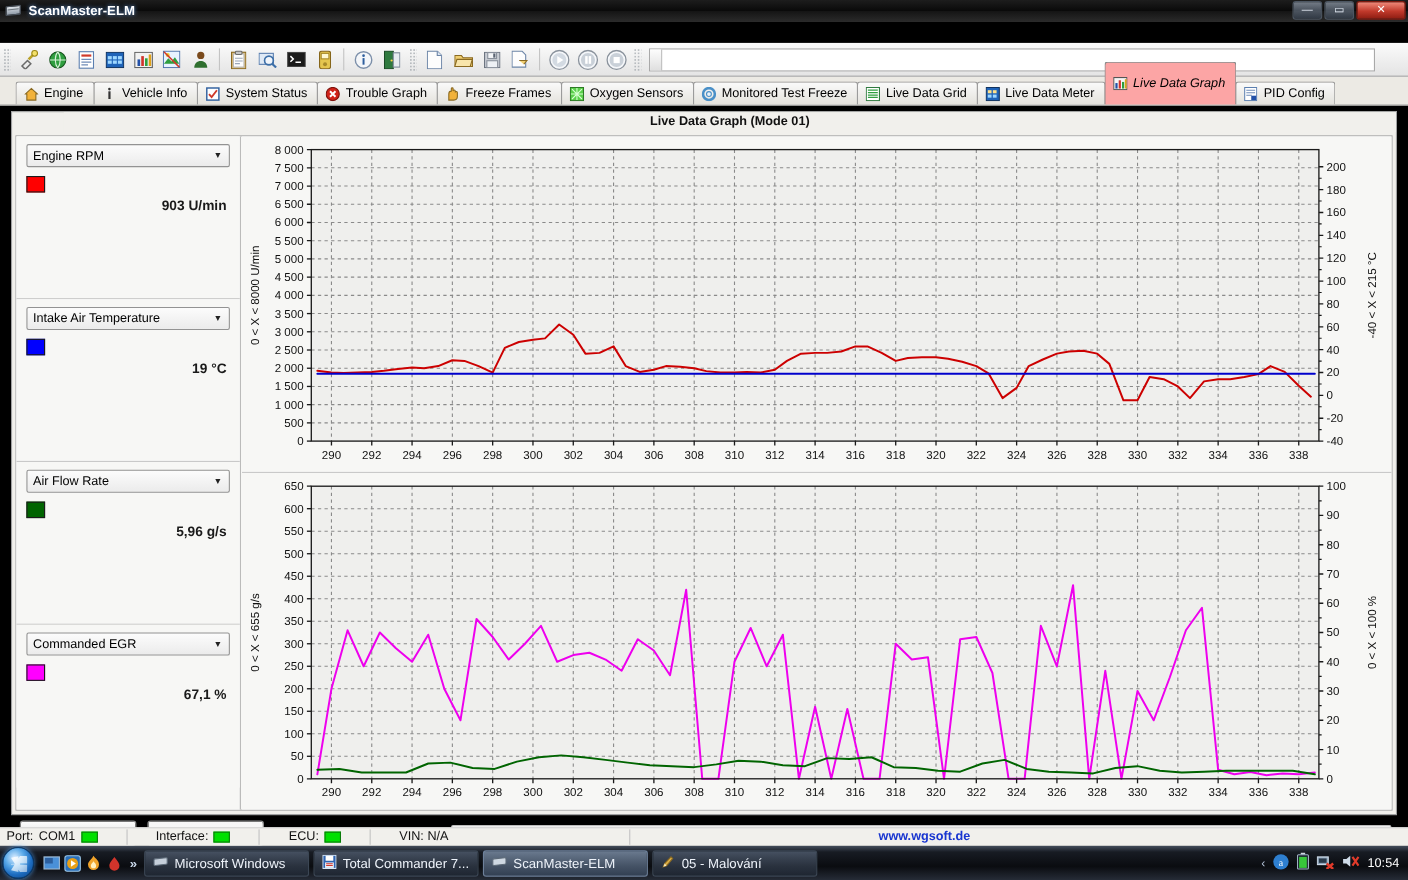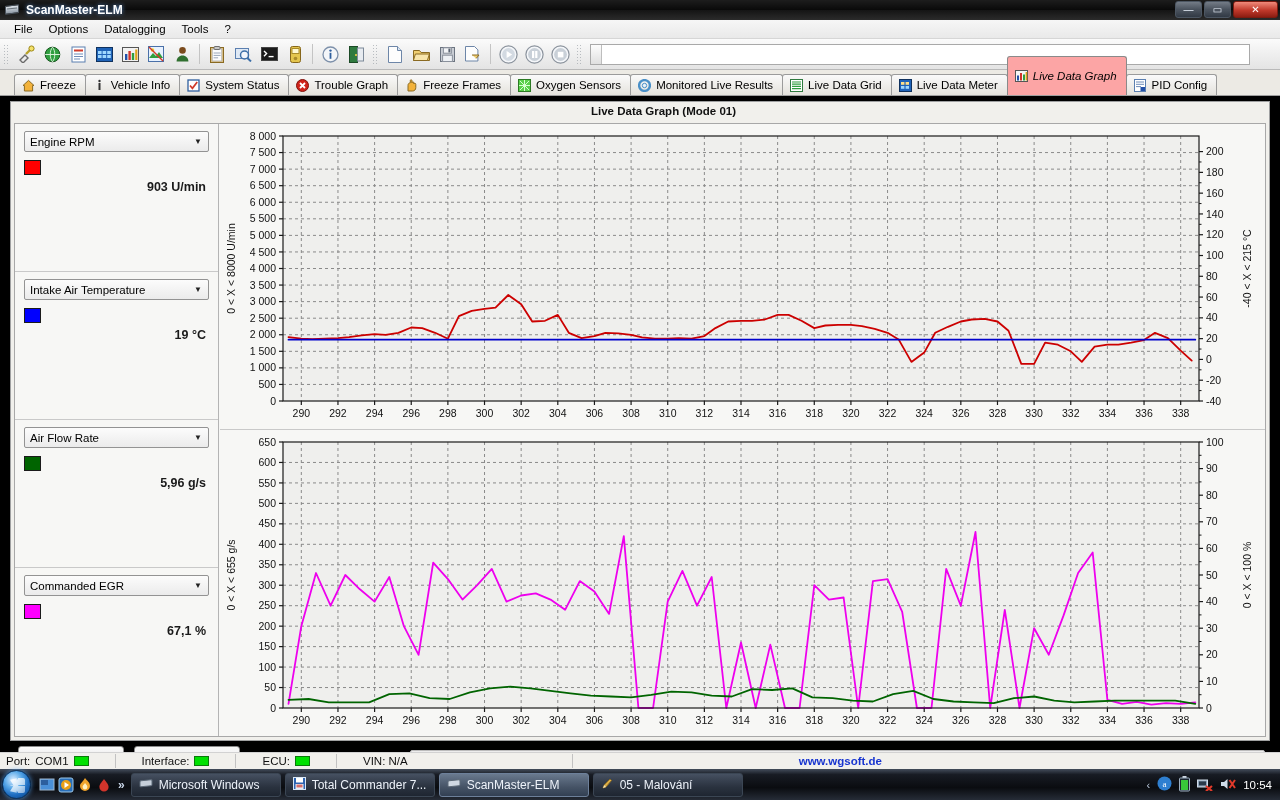--- a/index.html
+++ b/index.html
@@ -247,27 +247,20 @@
         <div class="chip-ico"></div>
       </div>
     <div class="tb-title">ScanMaster-ELM</div>
     <div class="winbtns">
       <div class="winbtn">—</div>
       <div class="winbtn">▭</div>
       <div class="winbtn close">✕</div>
     </div>
   </div>
 
-  <div class="menubar">
-    <div class="mi">File</div>
-    <div class="mi">Options</div>
-    <div class="mi">Datalogging</div>
-    <div class="mi">Tools</div>
-    <div class="mi">?</div>
-  </div>
 
   <div class="toolbar">
     <div class="grip"></div>
 
     <div class="tbtn">
       <svg width="18" height="18" viewBox="0 0 18 18">
           <path d="M3 15 L8 10 L11 13 L6 18Z" fill="none" stroke="#6a6a6a" stroke-width="1.4"></path>
           <path d="M9 9 L14 4" stroke="#b9a22a" stroke-width="2.4"></path>
           <circle cx="14.5" cy="3.5" r="2.6" fill="#f4e16a" stroke="#9c8716"></circle>
         </svg>
@@ -421,21 +414,21 @@
       <div class="tb-handle"></div>
       <span></span>
     </div>
   </div>
 
   <div class="tabstrip">
     <div class="tab">
       <span class="tico"><svg width="13" height="13" viewBox="0 0 13 13">
             <path d="M1 6.5 L6.5 1.4 L12 6.5 L10.6 6.5 L10.6 12 L2.4 12 L2.4 6.5Z" fill="#f2b23a" stroke="#8a6a22"></path>
           </svg></span>
-      <span>Freeze</span>
+      <span>Engine</span>
     </div>
     <div class="tab">
       <span class="tico"><svg width="13" height="13" viewBox="0 0 13 13">
             <rect x="5.5" y="4" width="2" height="7" fill="#333"></rect>
             <circle cx="6.5" cy="2" r="1.2" fill="#333"></circle>
           </svg></span>
       <span>Vehicle Info</span>
     </div>
     <div class="tab">
       <span class="tico"><svg width="13" height="13" viewBox="0 0 13 13">
@@ -462,21 +455,21 @@
             <rect x="0.5" y="0.5" width="12" height="12" fill="#5ad04a" stroke="#2c7a24"></rect>
             <path d="M2 2l9 9M11 2l-9 9M6.5 1v11M1 6.5h11" stroke="#d6ffd0"></path>
           </svg></span>
       <span>Oxygen Sensors</span>
     </div>
     <div class="tab">
       <span class="tico"><svg width="13" height="13" viewBox="0 0 13 13">
             <circle cx="6.5" cy="6.5" r="5.4" fill="none" stroke="#4a90c8" stroke-width="2.4"></circle>
             <circle cx="6.5" cy="6.5" r="2.2" fill="#e9f2fa" stroke="#4a90c8"></circle>
           </svg></span>
-      <span>Monitored Live Results</span>
+      <span>Monitored Test Freeze</span>
     </div>
     <div class="tab">
       <span class="tico"><svg width="13" height="13" viewBox="0 0 13 13">
             <rect x="0.5" y="0.5" width="12" height="12" fill="#fff" stroke="#2f7a3f"></rect>
             <path d="M2 3h9M2 5.2h9M2 7.4h9M2 9.6h9" stroke="#2f9e3f" stroke-width="1.2"></path>
           </svg></span>
       <span>Live Data Grid</span>
     </div>
     <div class="tab">
       <span class="tico"><svg width="13" height="13" viewBox="0 0 13 13">

